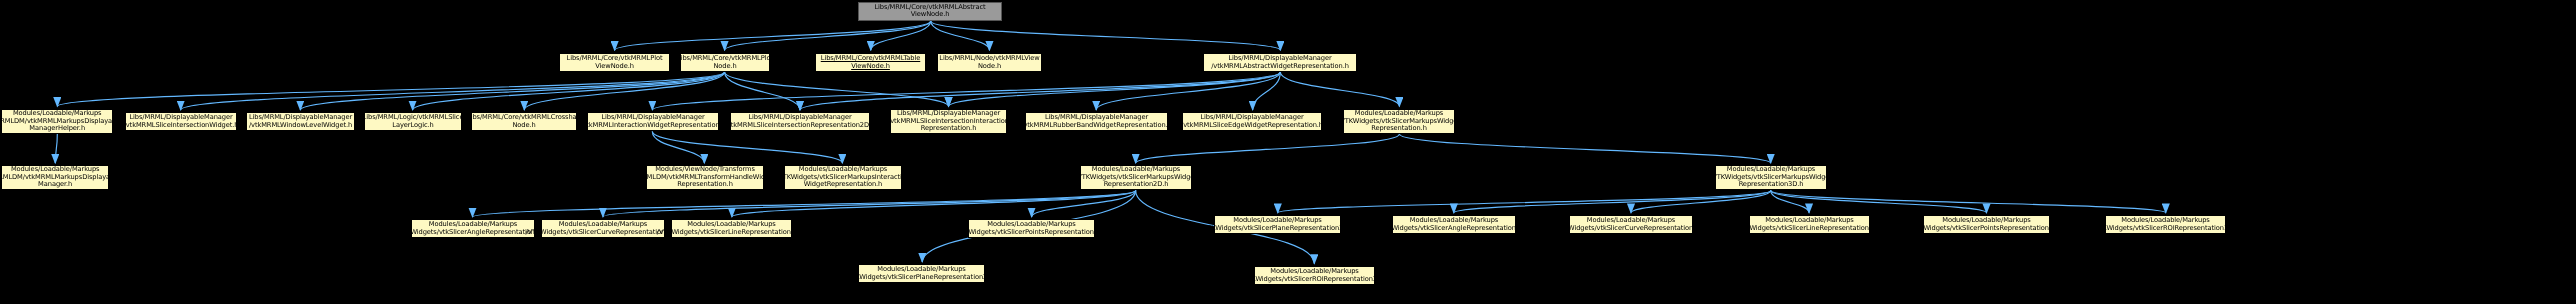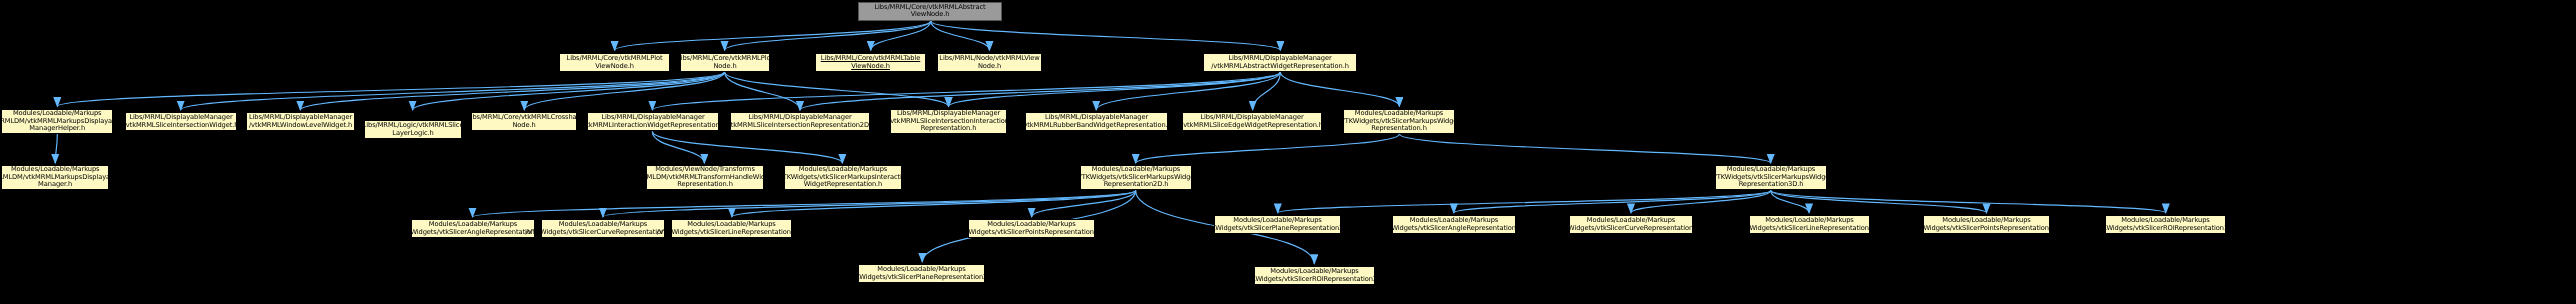--- a/index.html
+++ b/index.html
@@ -89,21 +89,21 @@
 Node.h</div>
     <div class="node plain" style="left: 1203px; top: 53px; width: 154px; height: 19.3px;">Libs/MRML/DisplayableManager
 /vtkMRMLAbstractWidgetRepresentation.h</div>
     <div class="node plain" style="left: 1.2px; top: 109px; width: 112px; height: 25px;">Modules/Loadable/Markups
 /MRMLDM/vtkMRMLMarkupsDisplayable
 ManagerHelper.h</div>
     <div class="node plain" style="left: 125px; top: 112px; width: 112px; height: 19.3px;">Libs/MRML/DisplayableManager
 /vtkMRMLSliceIntersectionWidget.h</div>
     <div class="node plain" style="left: 246px; top: 112px; width: 109px; height: 19.3px;">Libs/MRML/DisplayableManager
 /vtkMRMLWindowLevelWidget.h</div>
-    <div class="node plain" style="left: 364px; top: 112px; width: 98px; height: 19.3px; margin-top: 8px;">Libs/MRML/Logic/vtkMRMLSlice
+    <div class="node plain" style="left: 364px; top: 112px; width: 98px; height: 19.3px;">Libs/MRML/Logic/vtkMRMLSlice
 LayerLogic.h</div>
     <div class="node plain" style="left: 471px; top: 112px; width: 106px; height: 19.3px;">Libs/MRML/Core/vtkMRMLCrosshair
 Node.h</div>
     <div class="node plain" style="left: 587px; top: 112px; width: 132px; height: 19.3px;">Libs/MRML/DisplayableManager
 /vtkMRMLInteractionWidgetRepresentation.h</div>
     <div class="node plain" style="left: 730px; top: 112px; width: 140px; height: 19.3px;">Libs/MRML/DisplayableManager
 /vtkMRMLSliceIntersectionRepresentation2D.h</div>
     <div class="node plain" style="left: 890px; top: 109px; width: 117px; height: 25px;">Libs/MRML/DisplayableManager
 /vtkMRMLSliceIntersectionInteraction
 Representation.h</div>

